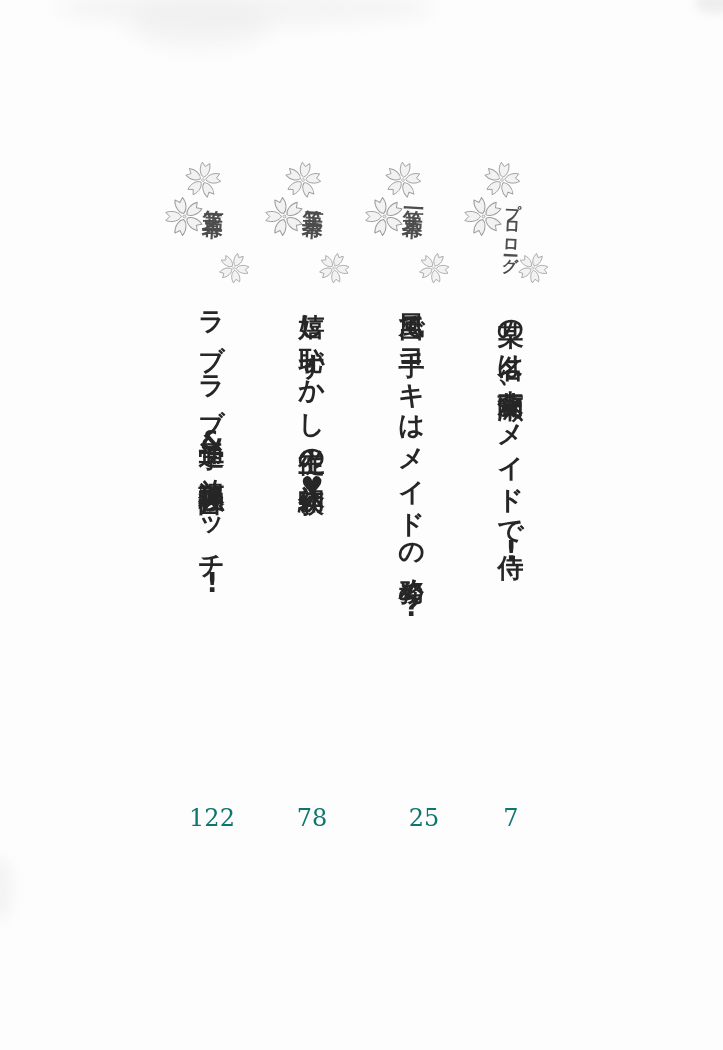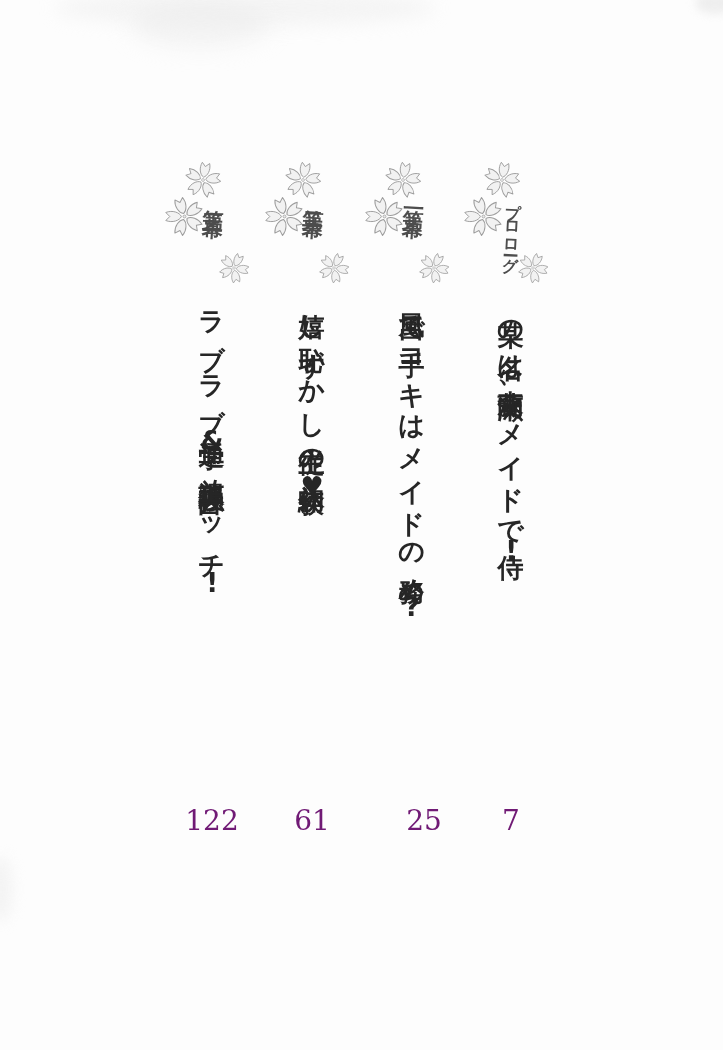--- a/index.html
+++ b/index.html
@@ -44,21 +44,21 @@
     font-weight: bold; color: #262626;
     font-size: 26px; letter-spacing: 2.5px; line-height: 1.08;
     white-space: nowrap;
   }
   .c0 .chapter-title { top: 145px; }
 
   .page-num {
     position: absolute; top: 804px; width: 80px;
     text-align: center;
     font-family: "DejaVu Serif", serif;
-    font-size: 28px; color: #701a75;
+    font-size: 24px; color: #0f766e;
   }
   .page-num.p0 { left: 471px; }
   .page-num.p1 { left: 384px; }
   .page-num.p2 { left: 272px; }
   .page-num.p3 { left: 172px; }
 
   .sakura-petal { fill: #f2f2f2; stroke: #9e9e9e; stroke-width: 2.2; stroke-linejoin: round; }
   .sakura-center { fill: #e9e9e9; stroke: #a6a6a6; stroke-width: 1.5; }
 </style>
 </head>
@@ -135,16 +135,16 @@
       </svg>
     <svg class="flower fc" viewBox="-46 -46 92 92">
         <use href="#sakura"></use>
       </svg>
     <div class="chapter-label">第三幕</div>
     <div class="chapter-title">ラブラブ通学&amp;放課後独占エッチ!</div>
   </div>
 
   <div class="page-num p0">7</div>
   <div class="page-num p1">25</div>
-  <div class="page-num p2">61</div>
+  <div class="page-num p2">78</div>
   <div class="page-num p3">122</div>
 
 </div>
 
 </body></html>

